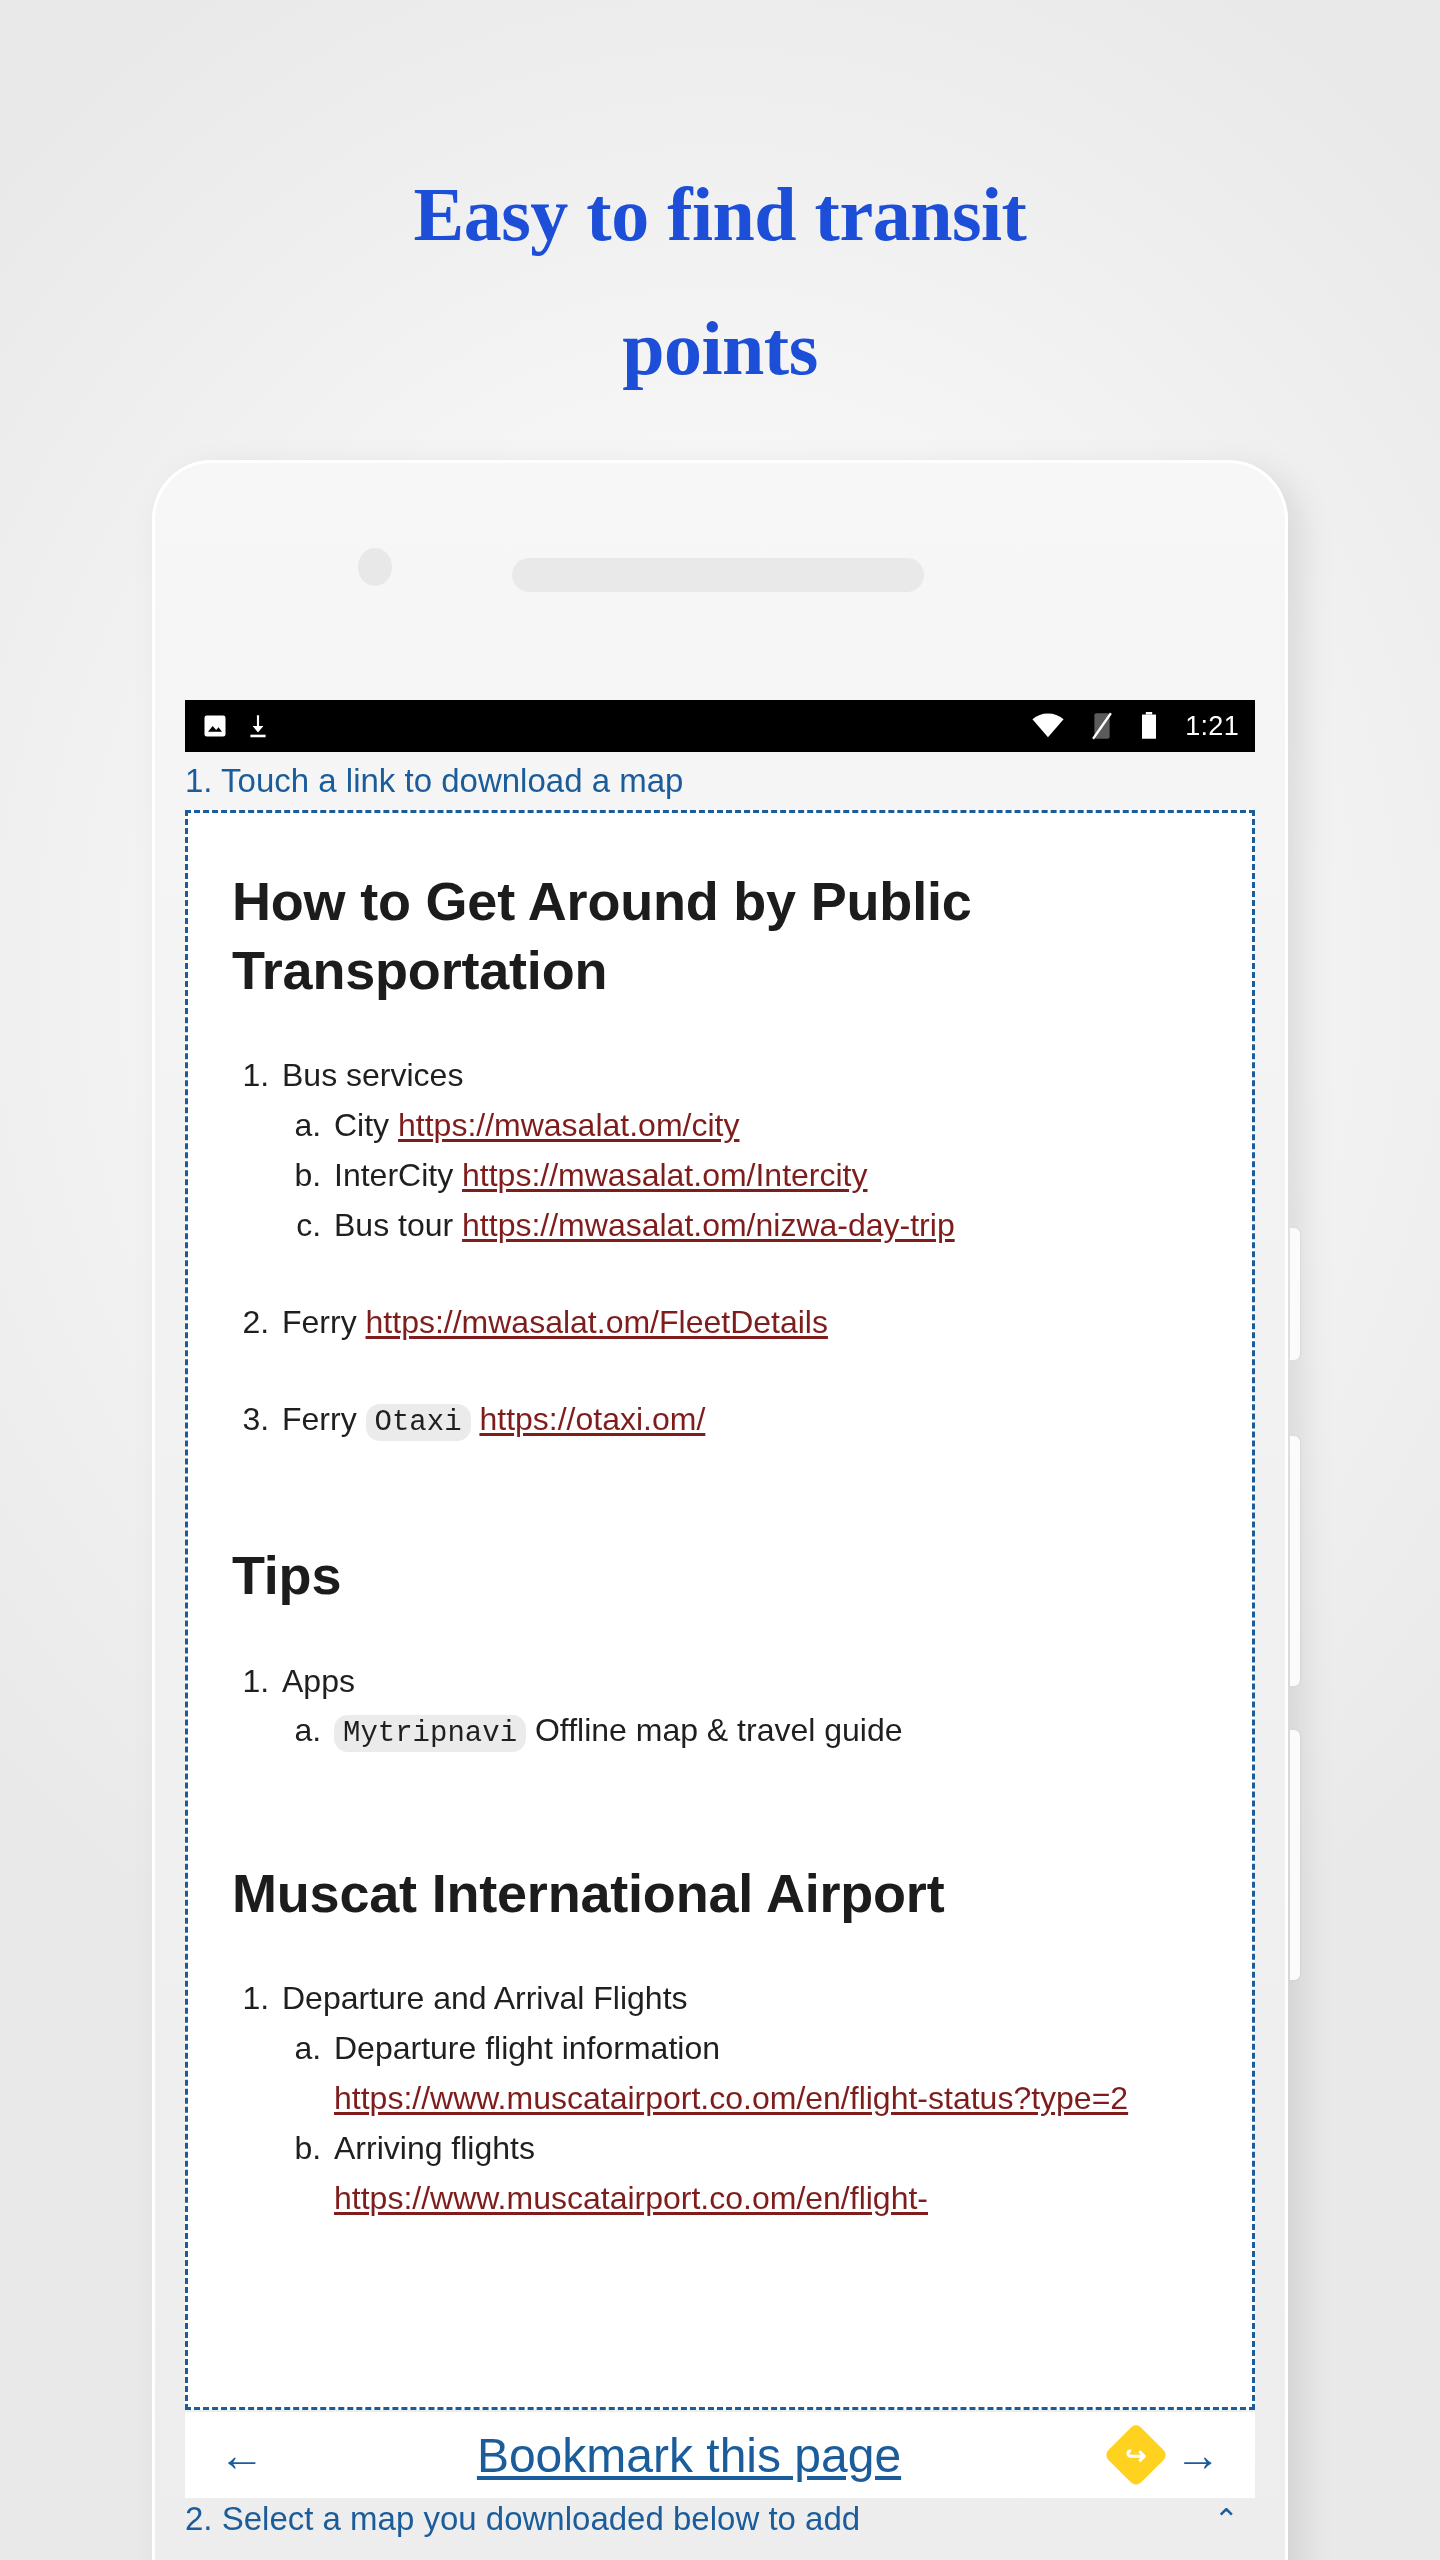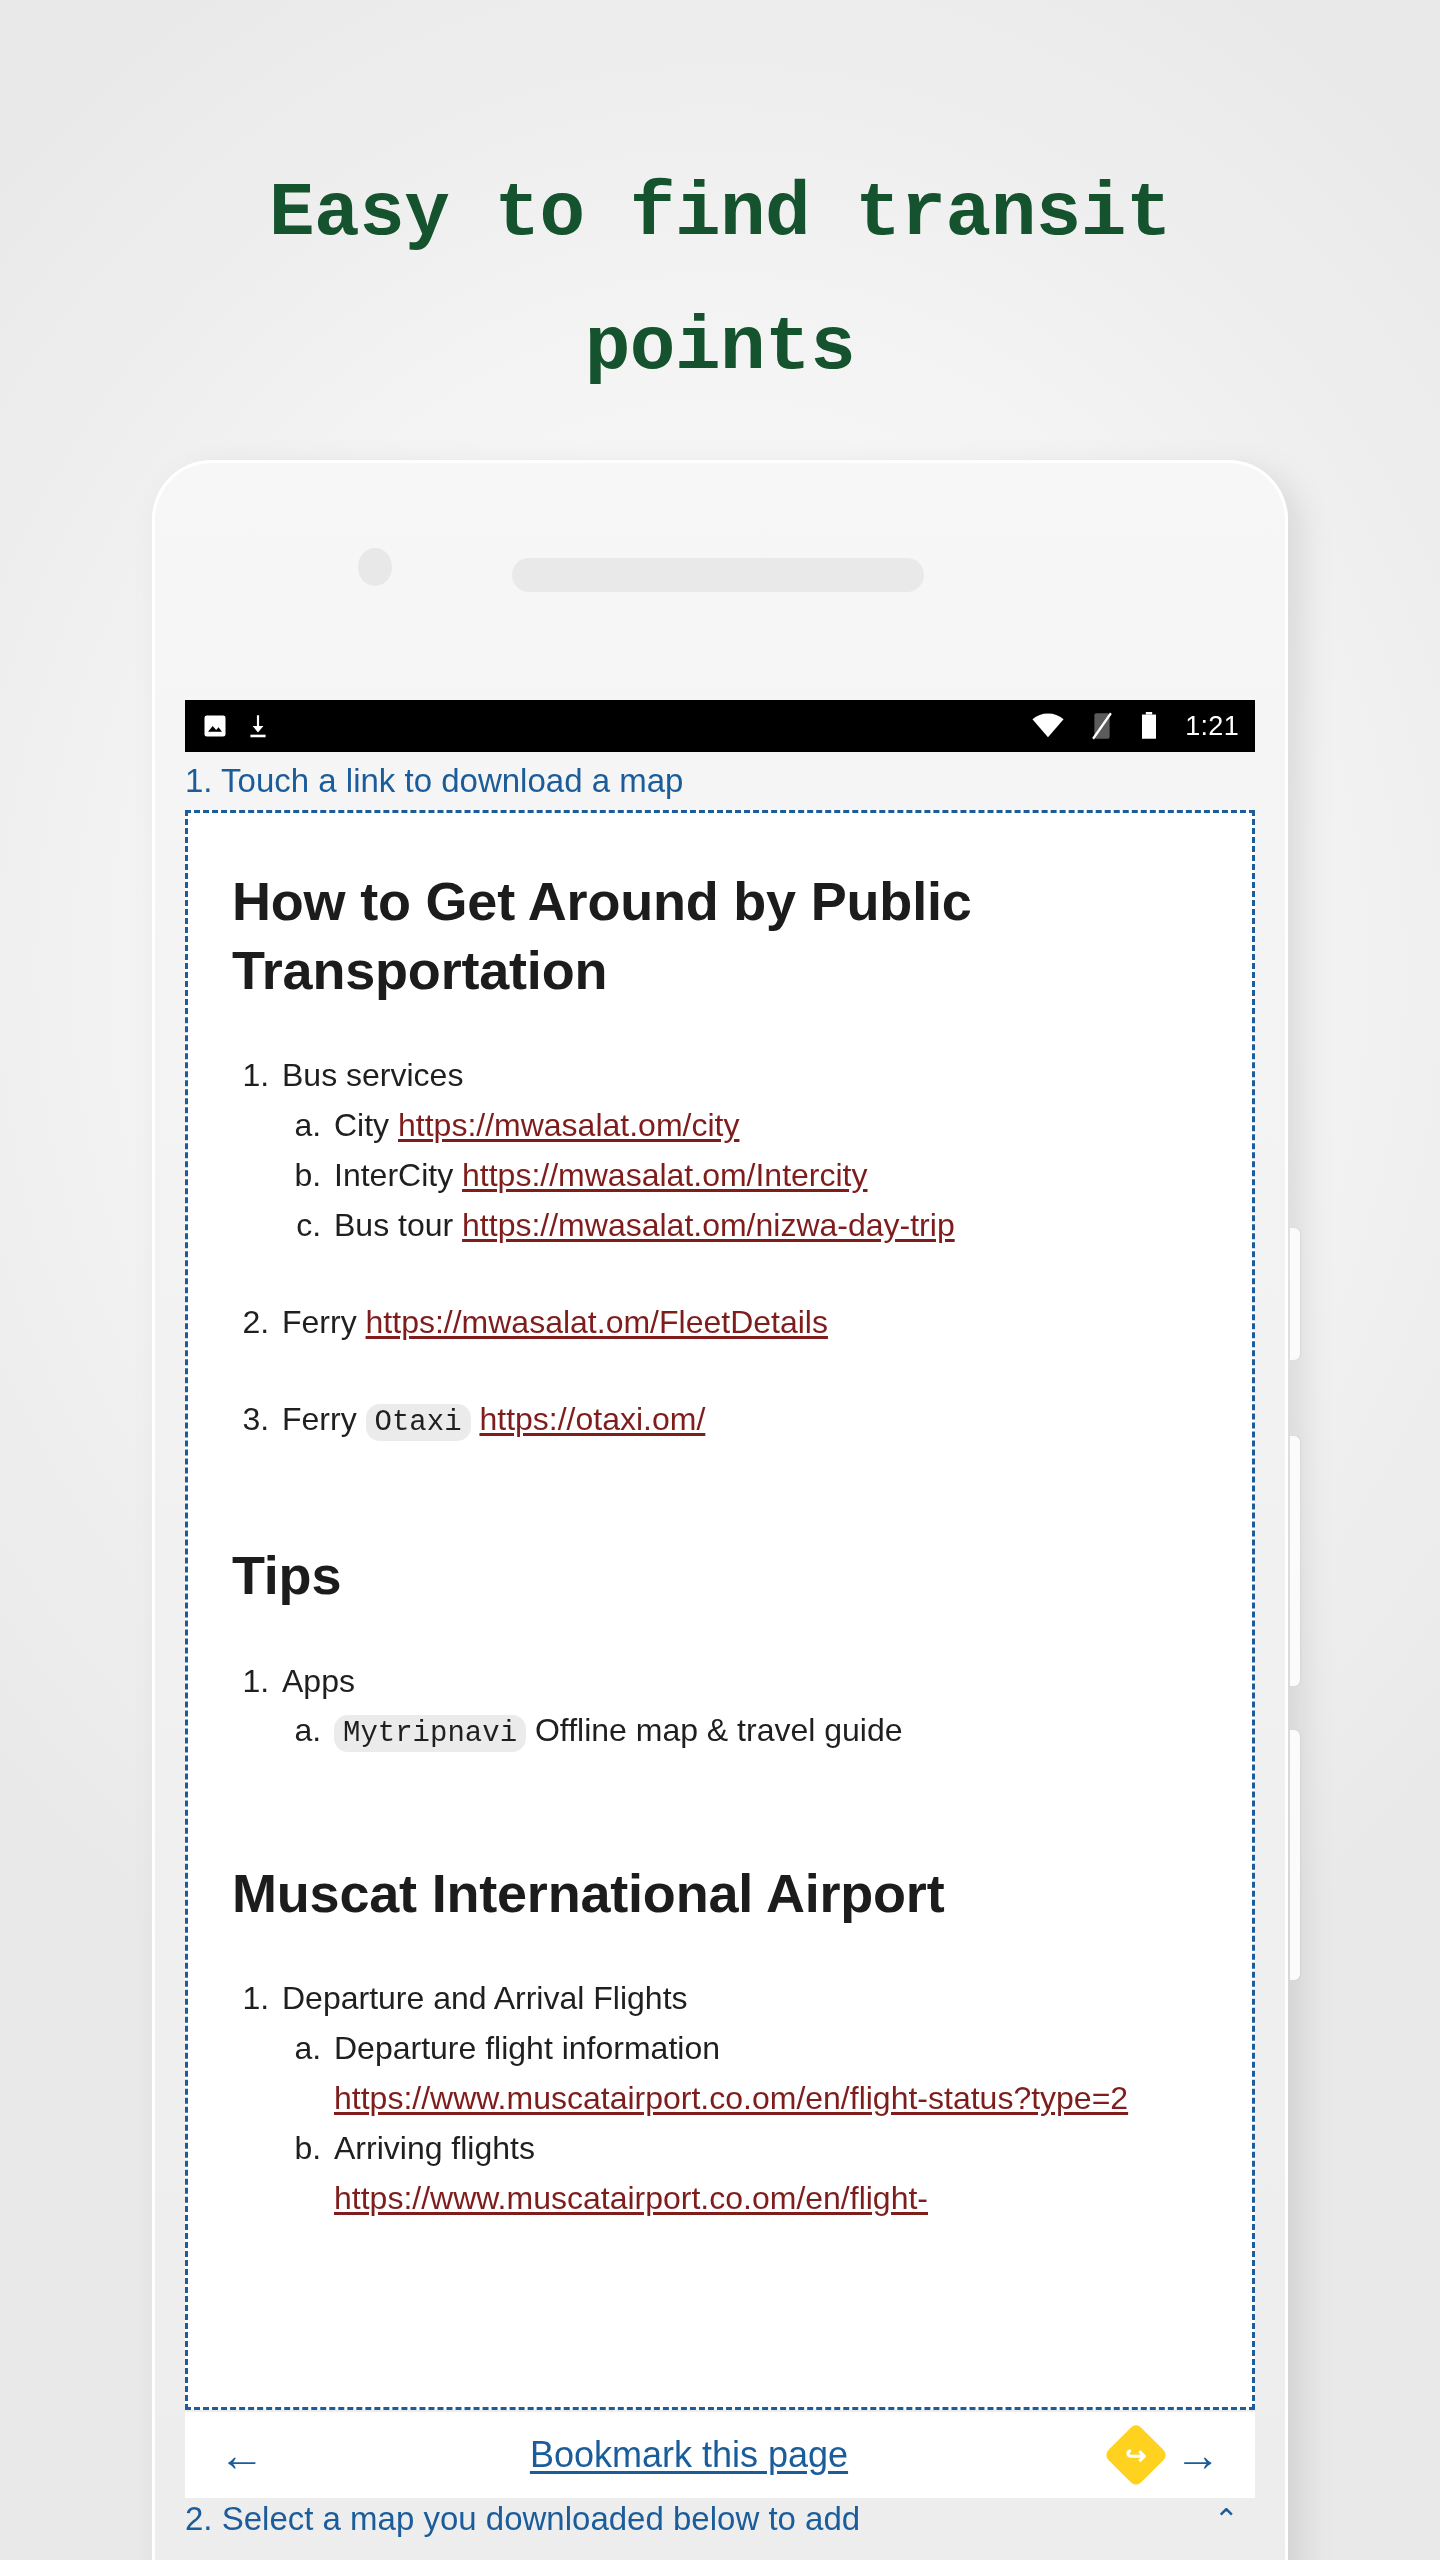--- a/index.html
+++ b/index.html
@@ -23,26 +23,26 @@
       radial-gradient(ellipse 70% 45% at 50% 38%, #fbfbfb 0%, #f6f6f6 45%, #eeeeee 78%, #e9e9e9 100%);
   }
 
   
   .headline {
     position: absolute;
     top: 176px;
     left: 0;
     width: 1440px;
     text-align: center;
-    color: #14532d;
+    color: #1d4ed8;
     font-size: 76px;
     line-height: 1.0;
     font-weight: 700;
     letter-spacing: -0.5px;
-    font-family: Liberation Mono, monospace;
+    font-family: Liberation Serif, serif;
   }
   .headline .l2 { display: block; margin-top: 58px; }
 
   
   .phone {
     position: absolute;
     left: 152px;
     top: 460px;
     width: 1136px;
     height: 2170px;
@@ -218,21 +218,21 @@
     color: #1b5c9b;
     font-size: 46px;
     line-height: 1;
     width: 62px;
     text-align: center;
   }
   .bb-link {
     flex: 1;
     text-align: center;
     color: #1b5c9b;
-    font-size: 36px;
+    font-size: 48px;
     text-decoration: underline;
     text-underline-offset: 4px;
   }
   .bb-share {
     width: 62px;
     display: flex;
     align-items: center;
     justify-content: center;
   }
   .diamond {

